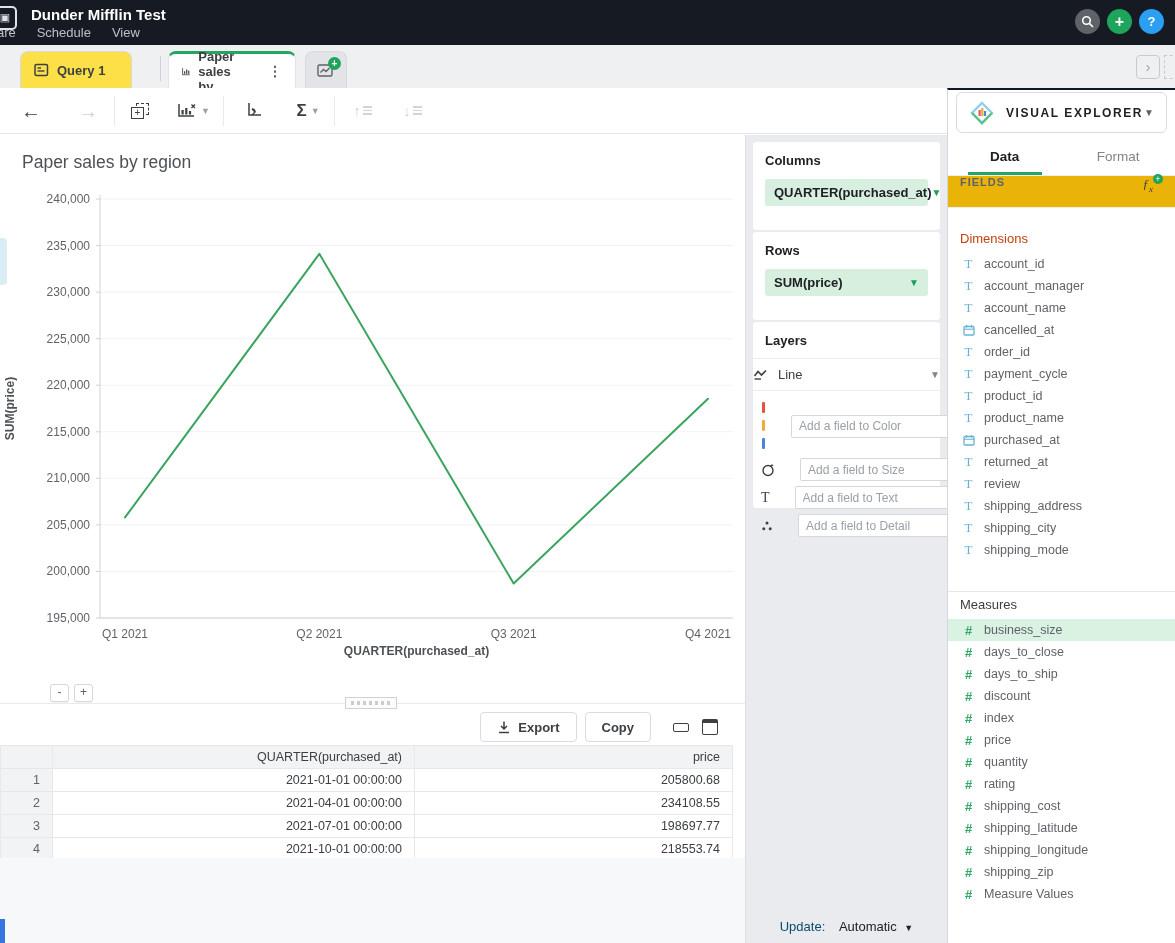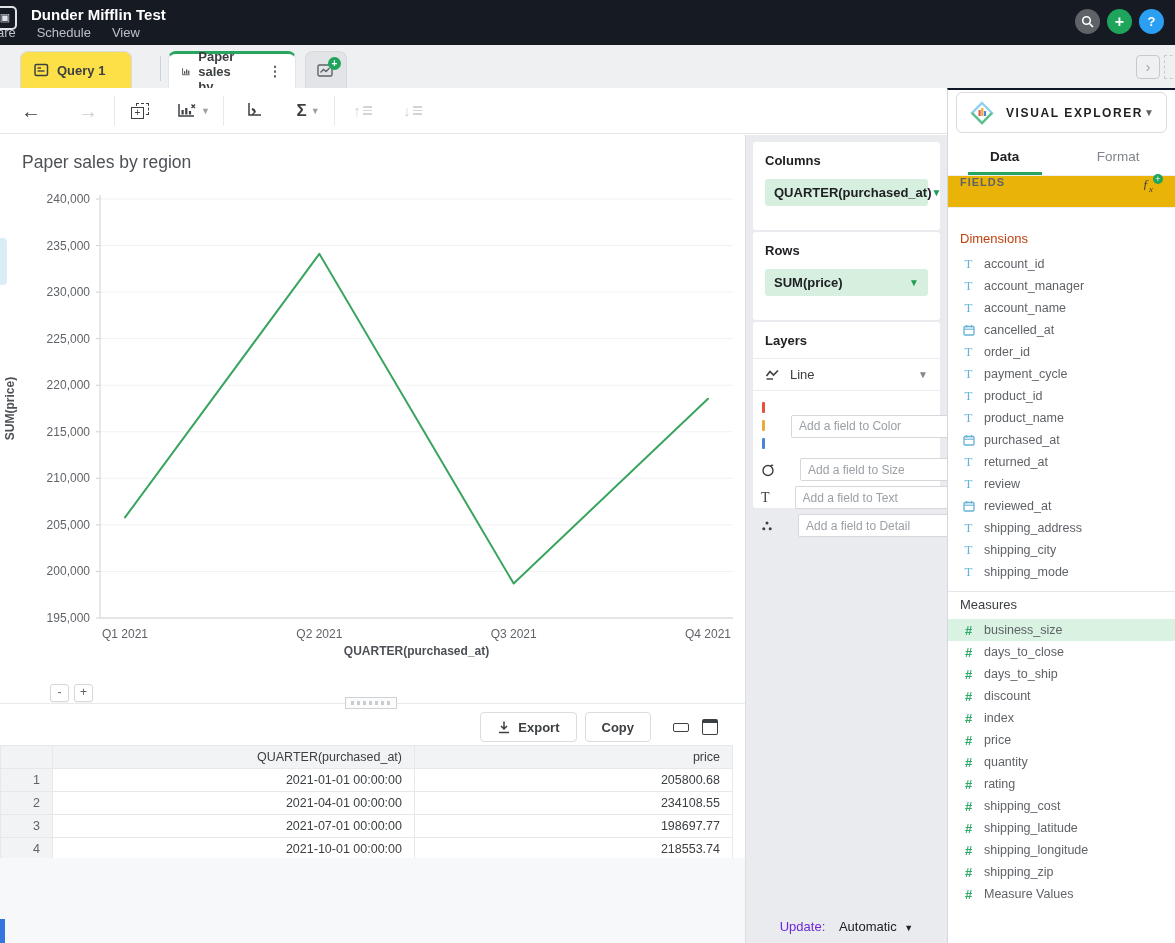--- a/index.html
+++ b/index.html
@@ -83,34 +83,34 @@
   .card{position:absolute;left:7px;right:7px;background:#fff;border-radius:3px;padding:11px 12px;box-sizing:border-box;}
   .card-label{font-size:13px;font-weight:700;color:#202124;}
   .pill{margin-top:11px;height:27px;background:#d6efdf;border-radius:3px;display:flex;align-items:center;
       padding:0 9px;font-size:13px;font-weight:700;color:#202124;}
   .pill .pcaret{margin-left:auto;color:#1e9e54;font-size:10px;}
   .card-columns{top:7px;height:88px;}
   .card-rows{top:97px;height:88px;}
   .card-layers{top:187px;height:186px;padding:11px 0 0 0;}
   .card-layers .card-label{padding:0 12px;}
   .lay-div{height:1px;background:#ececee;margin:10px 0 0 0;}
-  .mark-row{display:flex;align-items:center;gap:9px;height:31px;padding:0 12px;font-size:13px;color:#3c4043;text-align:center;}
+  .mark-row{display:flex;align-items:center;gap:9px;height:31px;padding:0 0;font-size:13px;color:#3c4043;text-align:center;}
   .mark-row .mcaret{margin-left:auto;color:#80868b;font-size:10px;}
   .field-rows{padding:8px 10px 0 8px;}
   .frow{display:flex;align-items:center;gap:25px;margin-bottom:5px;}
   .frow .ficon{width:17px;display:flex;justify-content:center;align-items:center;}
   .frow input{flex:1;height:21px;border:1px solid #d5d7da;border-radius:2px;font-size:12px;
       padding:0 7px;color:#3c4043;font-family:"Liberation Sans",sans-serif;outline:none;}
   .frow input::placeholder{color:#9aa0a6;}
   .color-bars i{display:inline-block;width:3px;height:11px;border-radius:1px;margin:0 1px;}
   .ticon{font-family:"Liberation Serif",serif;font-size:14px;color:#3c4043;}
   .card-filters{top:377px;height:55px;}
   .filters-ph{margin-top:10px;font-size:13px;color:#9aa0a6;}
   .update-row{position:absolute;left:0;right:0;bottom:9px;text-align:center;font-size:13px;}
-  .update-row .ulabel{color:#6d28d9;}
+  .update-row .ulabel{color:#0c4a6e;}
   .update-row .uvalue{color:#202124;margin-left:10px;}
   .update-row .ucaret{color:#202124;font-size:9px;margin-left:4px;}
 
   
   .rightpanel{position:absolute;top:88px;left:947px;right:0;bottom:0;background:#fff;
       border-left:1px solid #d5d7da;border-top:2px solid #0f172a;box-sizing:border-box;}
   .ve-box{position:absolute;top:2px;left:8px;right:8px;height:41px;border:1px solid #dadce0;
       border-radius:6px;display:flex;align-items:center;padding:0 12px;box-sizing:border-box;background:#fff;}
   .ve-label{margin-left:11px;font-size:12px;font-weight:700;letter-spacing:1.6px;color:#202124;}
   .ve-caret{margin-left:auto;color:#5f6368;font-size:10px;}
@@ -488,31 +488,20 @@
         </div>
         <div class="field-item">
           <span class="fi-icon dim-t">T</span>
           <span>returned_at</span>
         </div>
         <div class="field-item">
           <span class="fi-icon dim-t">T</span>
           <span>review</span>
         </div>
         <div class="field-item">
-          <span class="fi-icon">
-            <svg width="12" height="12" viewBox="0 0 12 12">
-              <rect x="1" y="2.5" width="10" height="8.5" rx="1" fill="none" stroke="#66b2d6" stroke-width="1.3"></rect>
-              <line x1="3.5" y1="1" x2="3.5" y2="3.5" stroke="#66b2d6" stroke-width="1.3"></line>
-              <line x1="8.5" y1="1" x2="8.5" y2="3.5" stroke="#66b2d6" stroke-width="1.3"></line>
-              <line x1="1" y1="5.2" x2="11" y2="5.2" stroke="#66b2d6" stroke-width="1.1"></line>
-            </svg>
-          </span>
-          <span>reviewed_at</span>
-        </div>
-        <div class="field-item">
           <span class="fi-icon dim-t">T</span>
           <span>shipping_address</span>
         </div>
         <div class="field-item">
           <span class="fi-icon dim-t">T</span>
           <span>shipping_city</span>
         </div>
         <div class="field-item">
           <span class="fi-icon dim-t">T</span>
           <span>shipping_mode</span>

